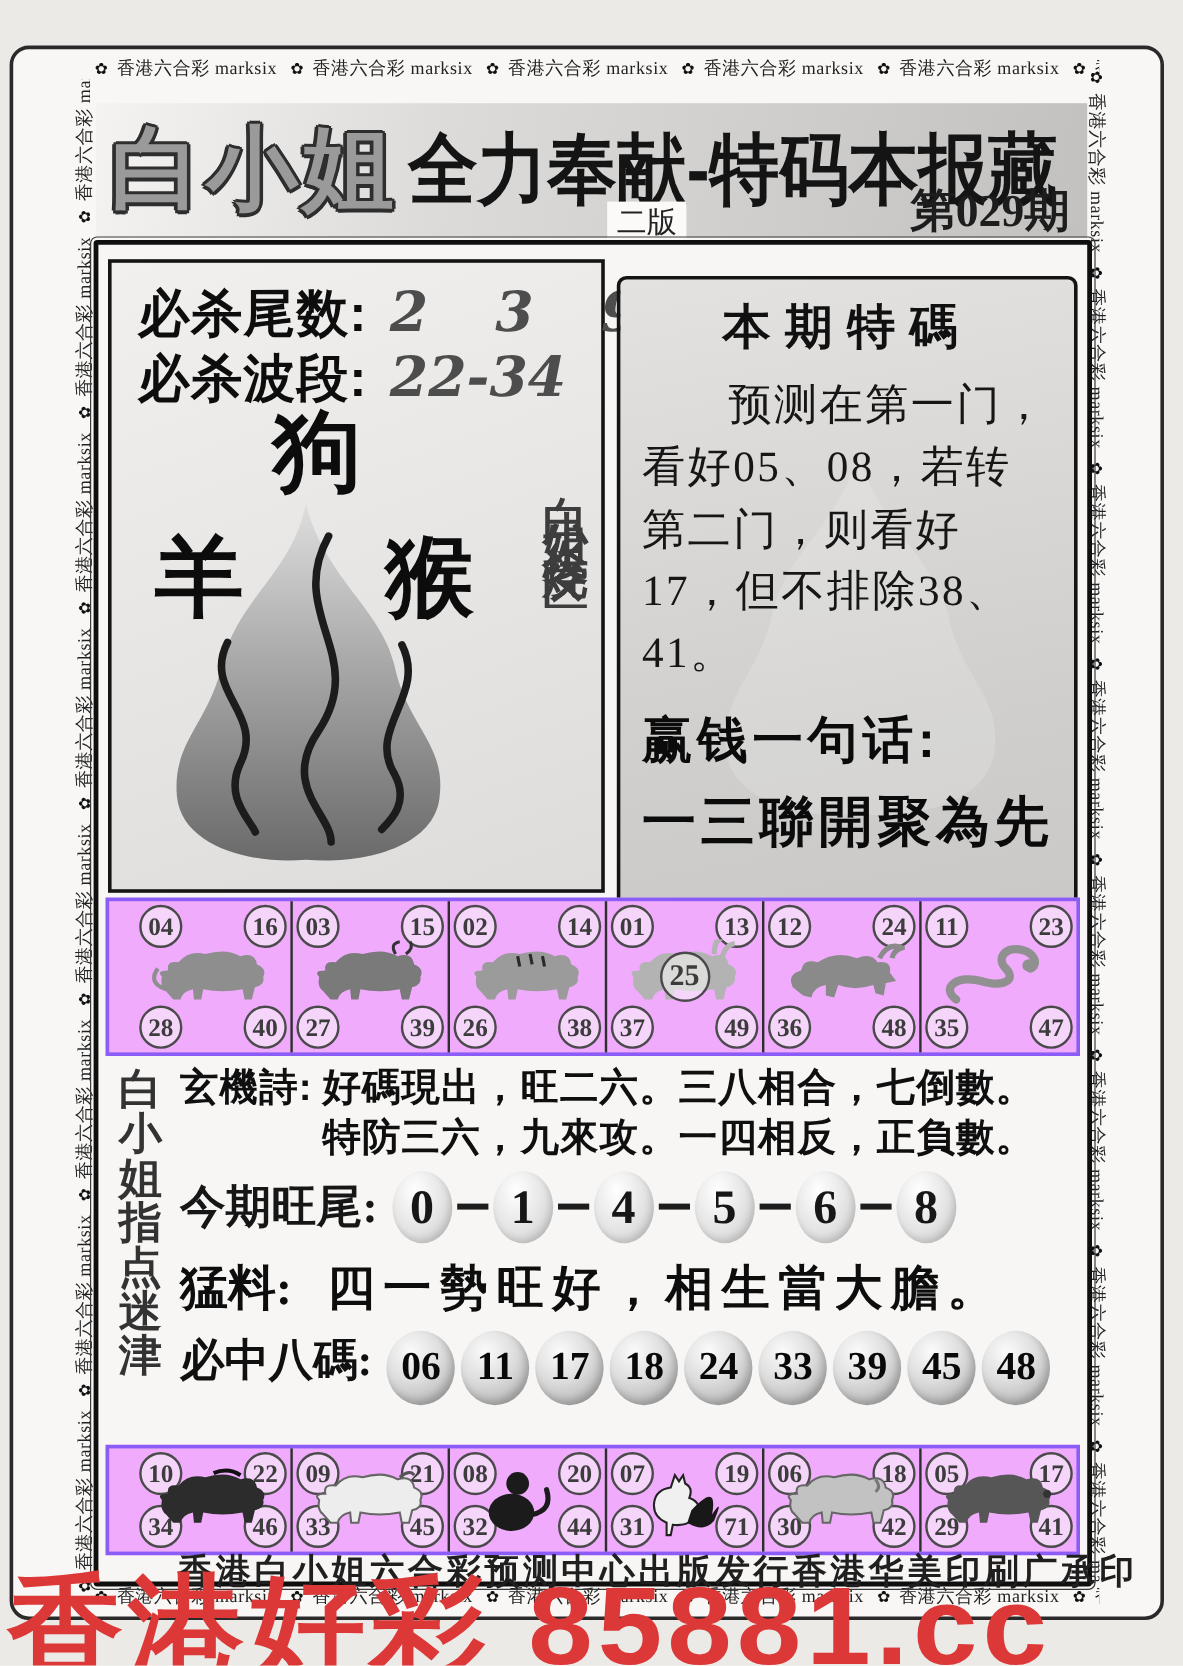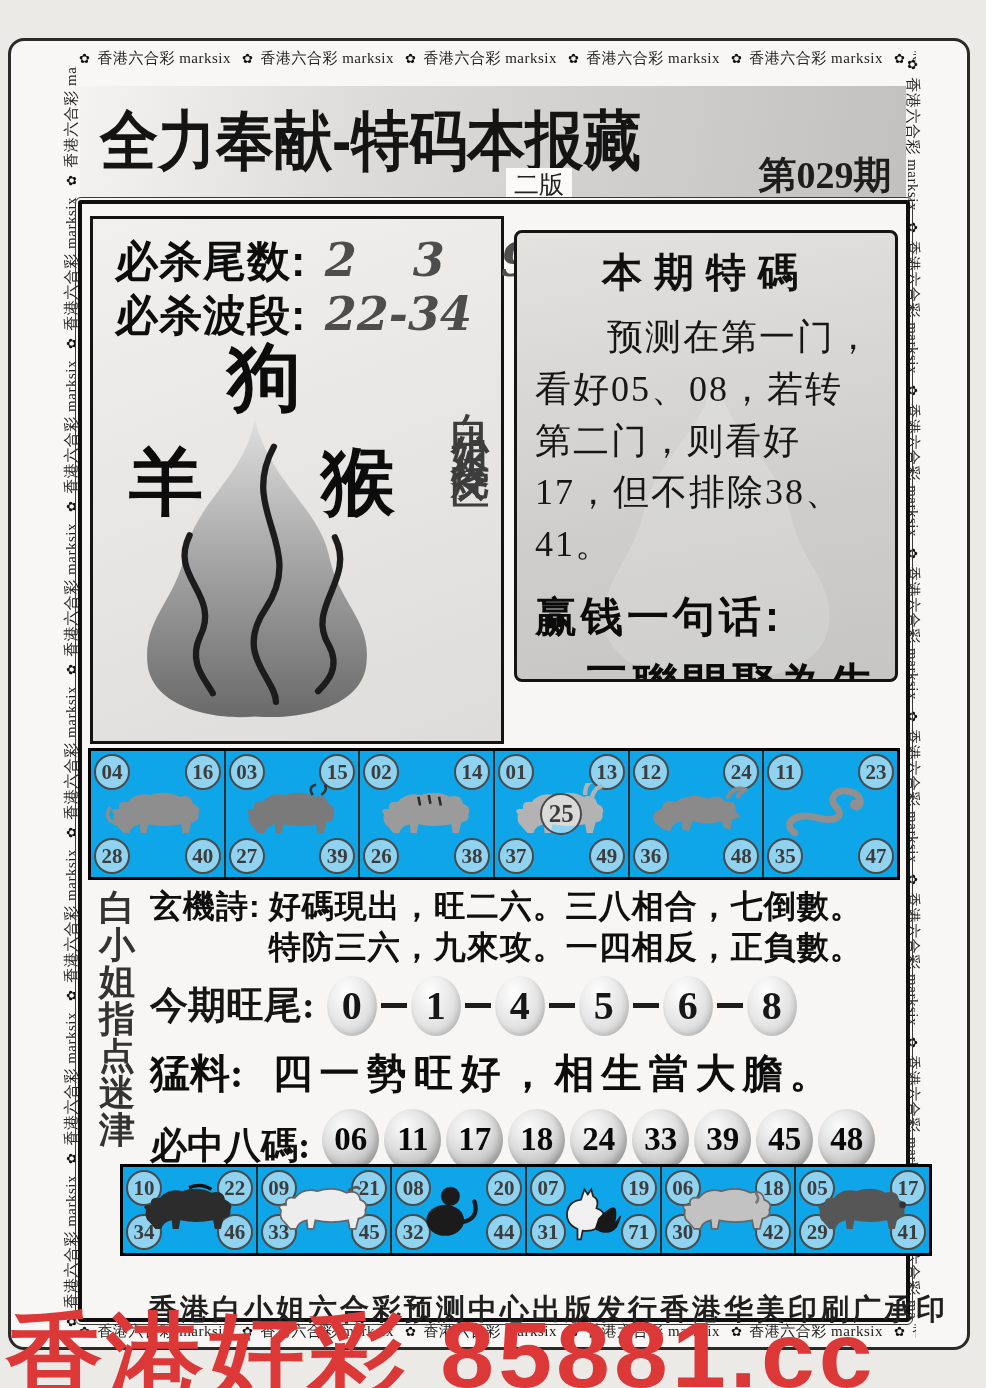--- a/index.html
+++ b/index.html
@@ -51,37 +51,37 @@
   .kb-val.sp{letter-spacing:20px;}
   .zd{position:absolute;font-size:74px;font-weight:900;color:#0c0c0c;
     font-family:"Liberation Serif","DejaVu Serif",serif;line-height:1;}
   .zd-top{left:134px;top:122px;} .zd-left{left:36px;top:226px;} .zd-right{left:228px;top:226px;}
   .flame-wrap{position:absolute;left:24px;top:192px;width:280px;height:316px;}
   .kb-side{position:absolute;right:6px;top:164px;height:346px;writing-mode:vertical-rl;
     font-size:38px;font-weight:700;color:#3d3d3d;letter-spacing:12px;
     font-family:"Liberation Serif",serif;}
 
   
-  .special-box{position:absolute;left:432px;top:26px;width:384px;height:452px;
+  .special-box{position:absolute;left:432px;top:26px;width:384px;height:647px;
     border:3px solid #141414;border-radius:8px;
     background:linear-gradient(170deg,#e3e2e0 0%,#cfcecc 60%,#c6c5c3 100%);
     padding:12px 18px;box-sizing:border-box;overflow:hidden;}
   .sp-watermark{position:absolute;left:60px;top:130px;width:280px;height:330px;opacity:.16;filter:grayscale(1) brightness(1.9);}
   .sp-title{position:relative;text-align:center;font-size:40px;font-weight:700;color:#101010;
     letter-spacing:12px;font-family:"Liberation Serif",serif;}
   .sp-body{position:relative;margin-top:12px;font-size:36px;line-height:1.44;color:#161616;
     text-indent:2em;letter-spacing:2px;font-family:"Liberation Serif","DejaVu Serif",serif;}
   .sp-win{position:relative;margin-top:18px;font-size:42px;font-weight:900;color:#0b0b0b;letter-spacing:4px;}
   .sp-phrase{position:relative;margin-top:10px;font-size:45px;font-weight:900;color:#0b0b0b;
     letter-spacing:4px;font-family:"Liberation Serif",serif;white-space:nowrap;}
 
   
   .zrow{position:absolute;left:6px;width:812px;display:flex;
-    border:3px solid #000000;background:#0ea5e9;box-sizing:border-box;}
-  .zrow.r1{top:544px;height:132px;} .zrow.r2{top:960px;height:92px;margin-left:32px;}
+    border:3px solid #8b5cf6;background:#f0abfc;box-sizing:border-box;padding-left:22px;}
+  .zrow.r1{top:544px;height:132px;} .zrow.r2{top:1000px;height:92px;}
   .zcell{flex:1;position:relative;border-right:2px solid #2e2e2e;}
   .zcell:last-child{border-right:none;}
   .znum{position:absolute;width:36px;height:36px;border:2px solid #4a4a4a;border-radius:50%;
     display:flex;align-items:center;justify-content:center;font-size:21px;font-weight:600;
     color:#3c3c3c;font-family:"Liberation Serif",serif;background:rgba(250,250,248,.55);box-sizing:border-box;}
   .znum.tl{left:3px;top:3px}.znum.tr{right:3px;top:3px}.znum.bl{left:3px;bottom:3px}.znum.br{right:3px;bottom:3px}
   .znum.cc{left:50%;top:50%;transform:translate(-50%,-50%);width:42px;height:42px;font-size:25px;z-index:2;}
   .animal{position:absolute;left:50%;top:50%;transform:translate(-50%,-50%);width:104px;height:62px;}
 
   
@@ -95,21 +95,21 @@
   .tail-label{font-size:38px;font-weight:900;color:#161616;margin-right:12px;font-family:"Liberation Serif",serif;}
   .badge{width:50px;height:60px;border-radius:50%;flex:none;
     background:radial-gradient(ellipse at 38% 28%,#ffffff 0%,#e3e3e3 55%,#c1c1c1 100%);
     box-shadow:inset -2px -3px 5px rgba(0,0,0,.12);
     display:flex;align-items:center;justify-content:center;font-size:40px;font-weight:700;
     font-family:"Liberation Serif",serif;color:#171717;}
   .dash{width:26px;height:5px;background:#1d1d1d;margin:0 4px;flex:none;}
   .hot-row{margin-top:10px;font-size:40px;font-weight:900;color:#0d0d0d;white-space:nowrap;}
   .hot-label{margin-right:18px;font-family:"Liberation Serif",serif;}
   .hot-text{letter-spacing:7px;word-spacing:14px;}
-  .codes-row{display:flex;align-items:flex-end;margin-top:8px;}
+  .codes-row{display:flex;align-items:flex-start;margin-top:8px;}
   .codes-label{font-size:37px;font-weight:900;margin-right:12px;font-family:"Liberation Serif",serif;color:#101010;white-space:nowrap;}
   .ball{width:57px;height:62px;border-radius:50%;flex:none;margin-right:5px;
     background:radial-gradient(circle at 36% 28%,#fbfbfb 0%,#dedede 42%,#a4a4a4 100%);
     box-shadow:inset -3px -4px 6px rgba(0,0,0,.18);
     display:flex;align-items:center;justify-content:center;font-size:33px;font-weight:700;
     font-family:"Liberation Serif",serif;color:#090909;}
 
   
   .footer{position:absolute;left:6px;top:1086px;width:812px;display:flex;justify-content:space-between;
     padding:0 30px 0 60px;box-sizing:border-box;font-size:29px;font-weight:700;color:#1f1f1f;
@@ -124,20 +124,21 @@
 <body>
 
 <div class="sheet"></div>
 
 <div class="strip strip-top"><span class="fl">✿</span><span class="mk">香港六合彩 marksix</span><span class="fl">✿</span><span class="mk">香港六合彩 marksix</span><span class="fl">✿</span><span class="mk">香港六合彩 marksix</span><span class="fl">✿</span><span class="mk">香港六合彩 marksix</span><span class="fl">✿</span><span class="mk">香港六合彩 marksix</span><span class="fl">✿</span><span class="mk">香港六合彩 marksix</span></div>
 <div class="strip strip-bottom"><span class="fl">✿</span><span class="mk">香港六合彩 marksix</span><span class="fl">✿</span><span class="mk">香港六合彩 marksix</span><span class="fl">✿</span><span class="mk">香港六合彩 marksix</span><span class="fl">✿</span><span class="mk">香港六合彩 marksix</span><span class="fl">✿</span><span class="mk">香港六合彩 marksix</span><span class="fl">✿</span><span class="mk">香港六合彩 marksix</span></div>
 <div class="strip strip-left"><span class="fl">✿</span><span class="mk">香港六合彩 marksix</span><span class="fl">✿</span><span class="mk">香港六合彩 marksix</span><span class="fl">✿</span><span class="mk">香港六合彩 marksix</span><span class="fl">✿</span><span class="mk">香港六合彩 marksix</span><span class="fl">✿</span><span class="mk">香港六合彩 marksix</span><span class="fl">✿</span><span class="mk">香港六合彩 marksix</span><span class="fl">✿</span><span class="mk">香港六合彩 marksix</span><span class="fl">✿</span><span class="mk">香港六合彩 marksix</span></div>
 <div class="strip strip-right"><span class="fl">✿</span><span class="mk">香港六合彩 marksix</span><span class="fl">✿</span><span class="mk">香港六合彩 marksix</span><span class="fl">✿</span><span class="mk">香港六合彩 marksix</span><span class="fl">✿</span><span class="mk">香港六合彩 marksix</span><span class="fl">✿</span><span class="mk">香港六合彩 marksix</span><span class="fl">✿</span><span class="mk">香港六合彩 marksix</span><span class="fl">✿</span><span class="mk">香港六合彩 marksix</span><span class="fl">✿</span><span class="mk">香港六合彩 marksix</span></div>
 
 <div class="band">
+  <span class="brand">白小姐</span>
   <span class="title-rest">全力奉献-特码本报藏</span>
 </div>
 <div class="issue">第029期</div>
 <div class="edition">二版</div>
 
 <div class="main-frame">
 
   <div class="kill-box">
     <div class="kb-line l1">
       <span class="kb-label">必杀尾数:</span>

